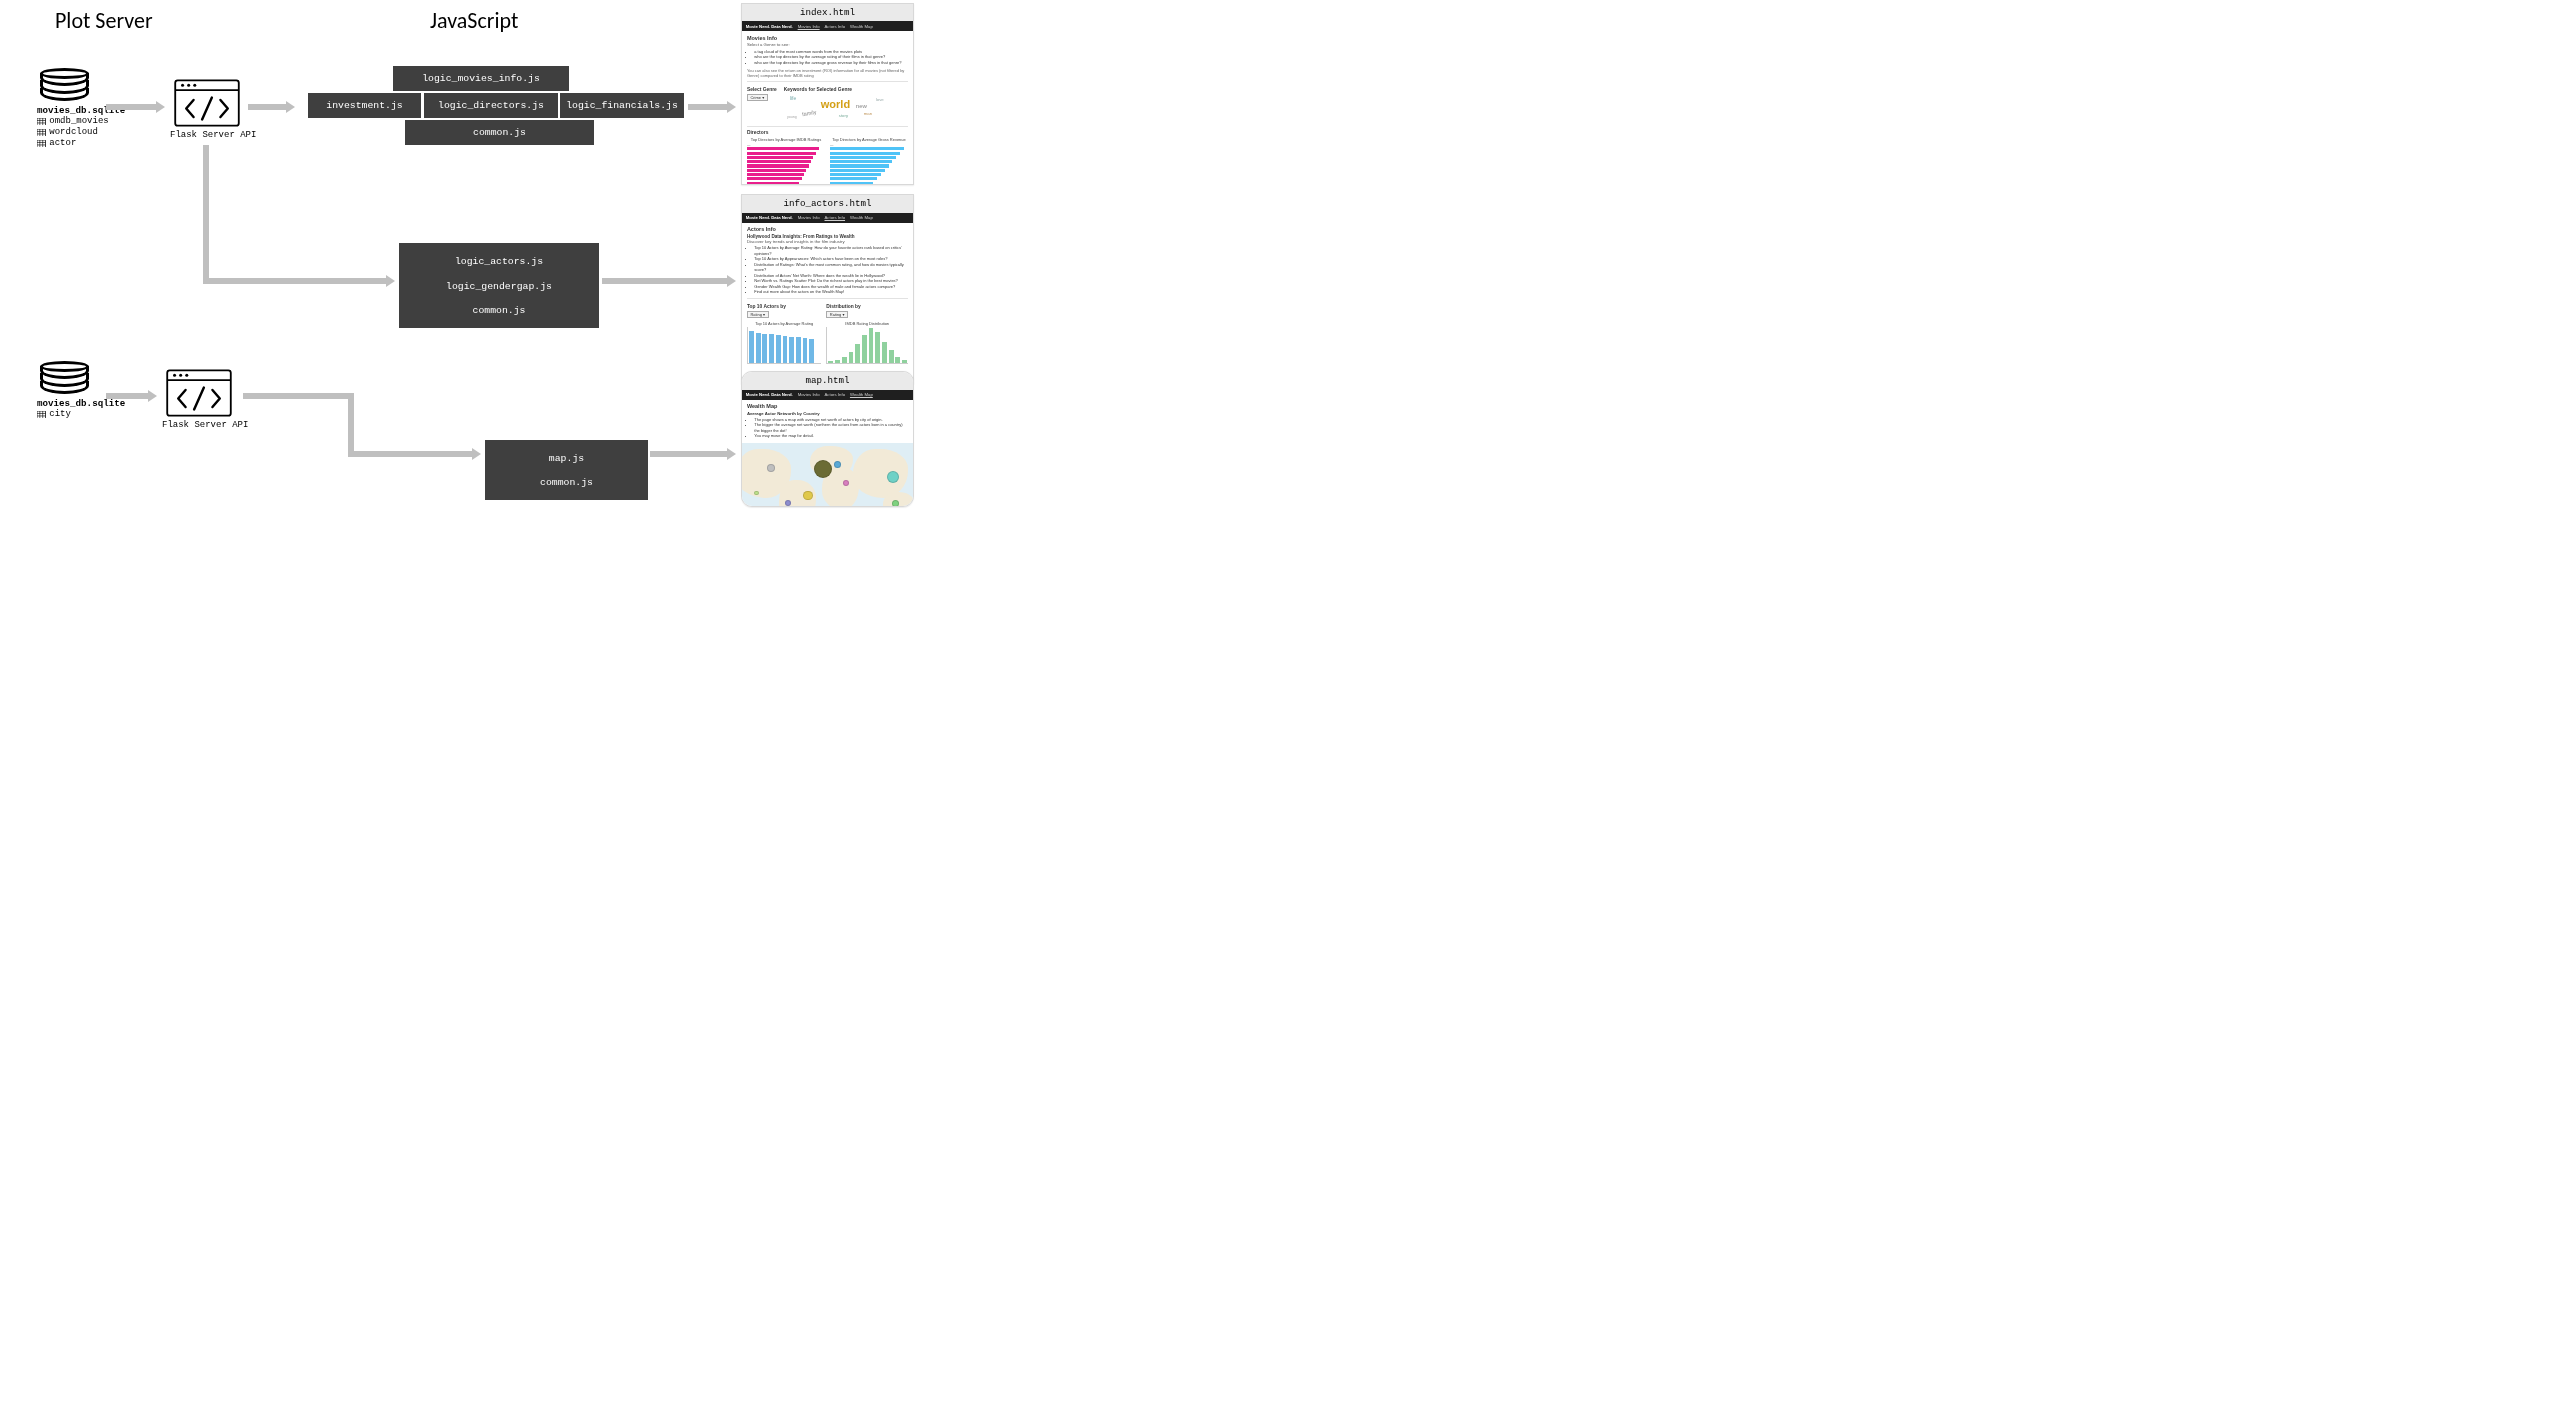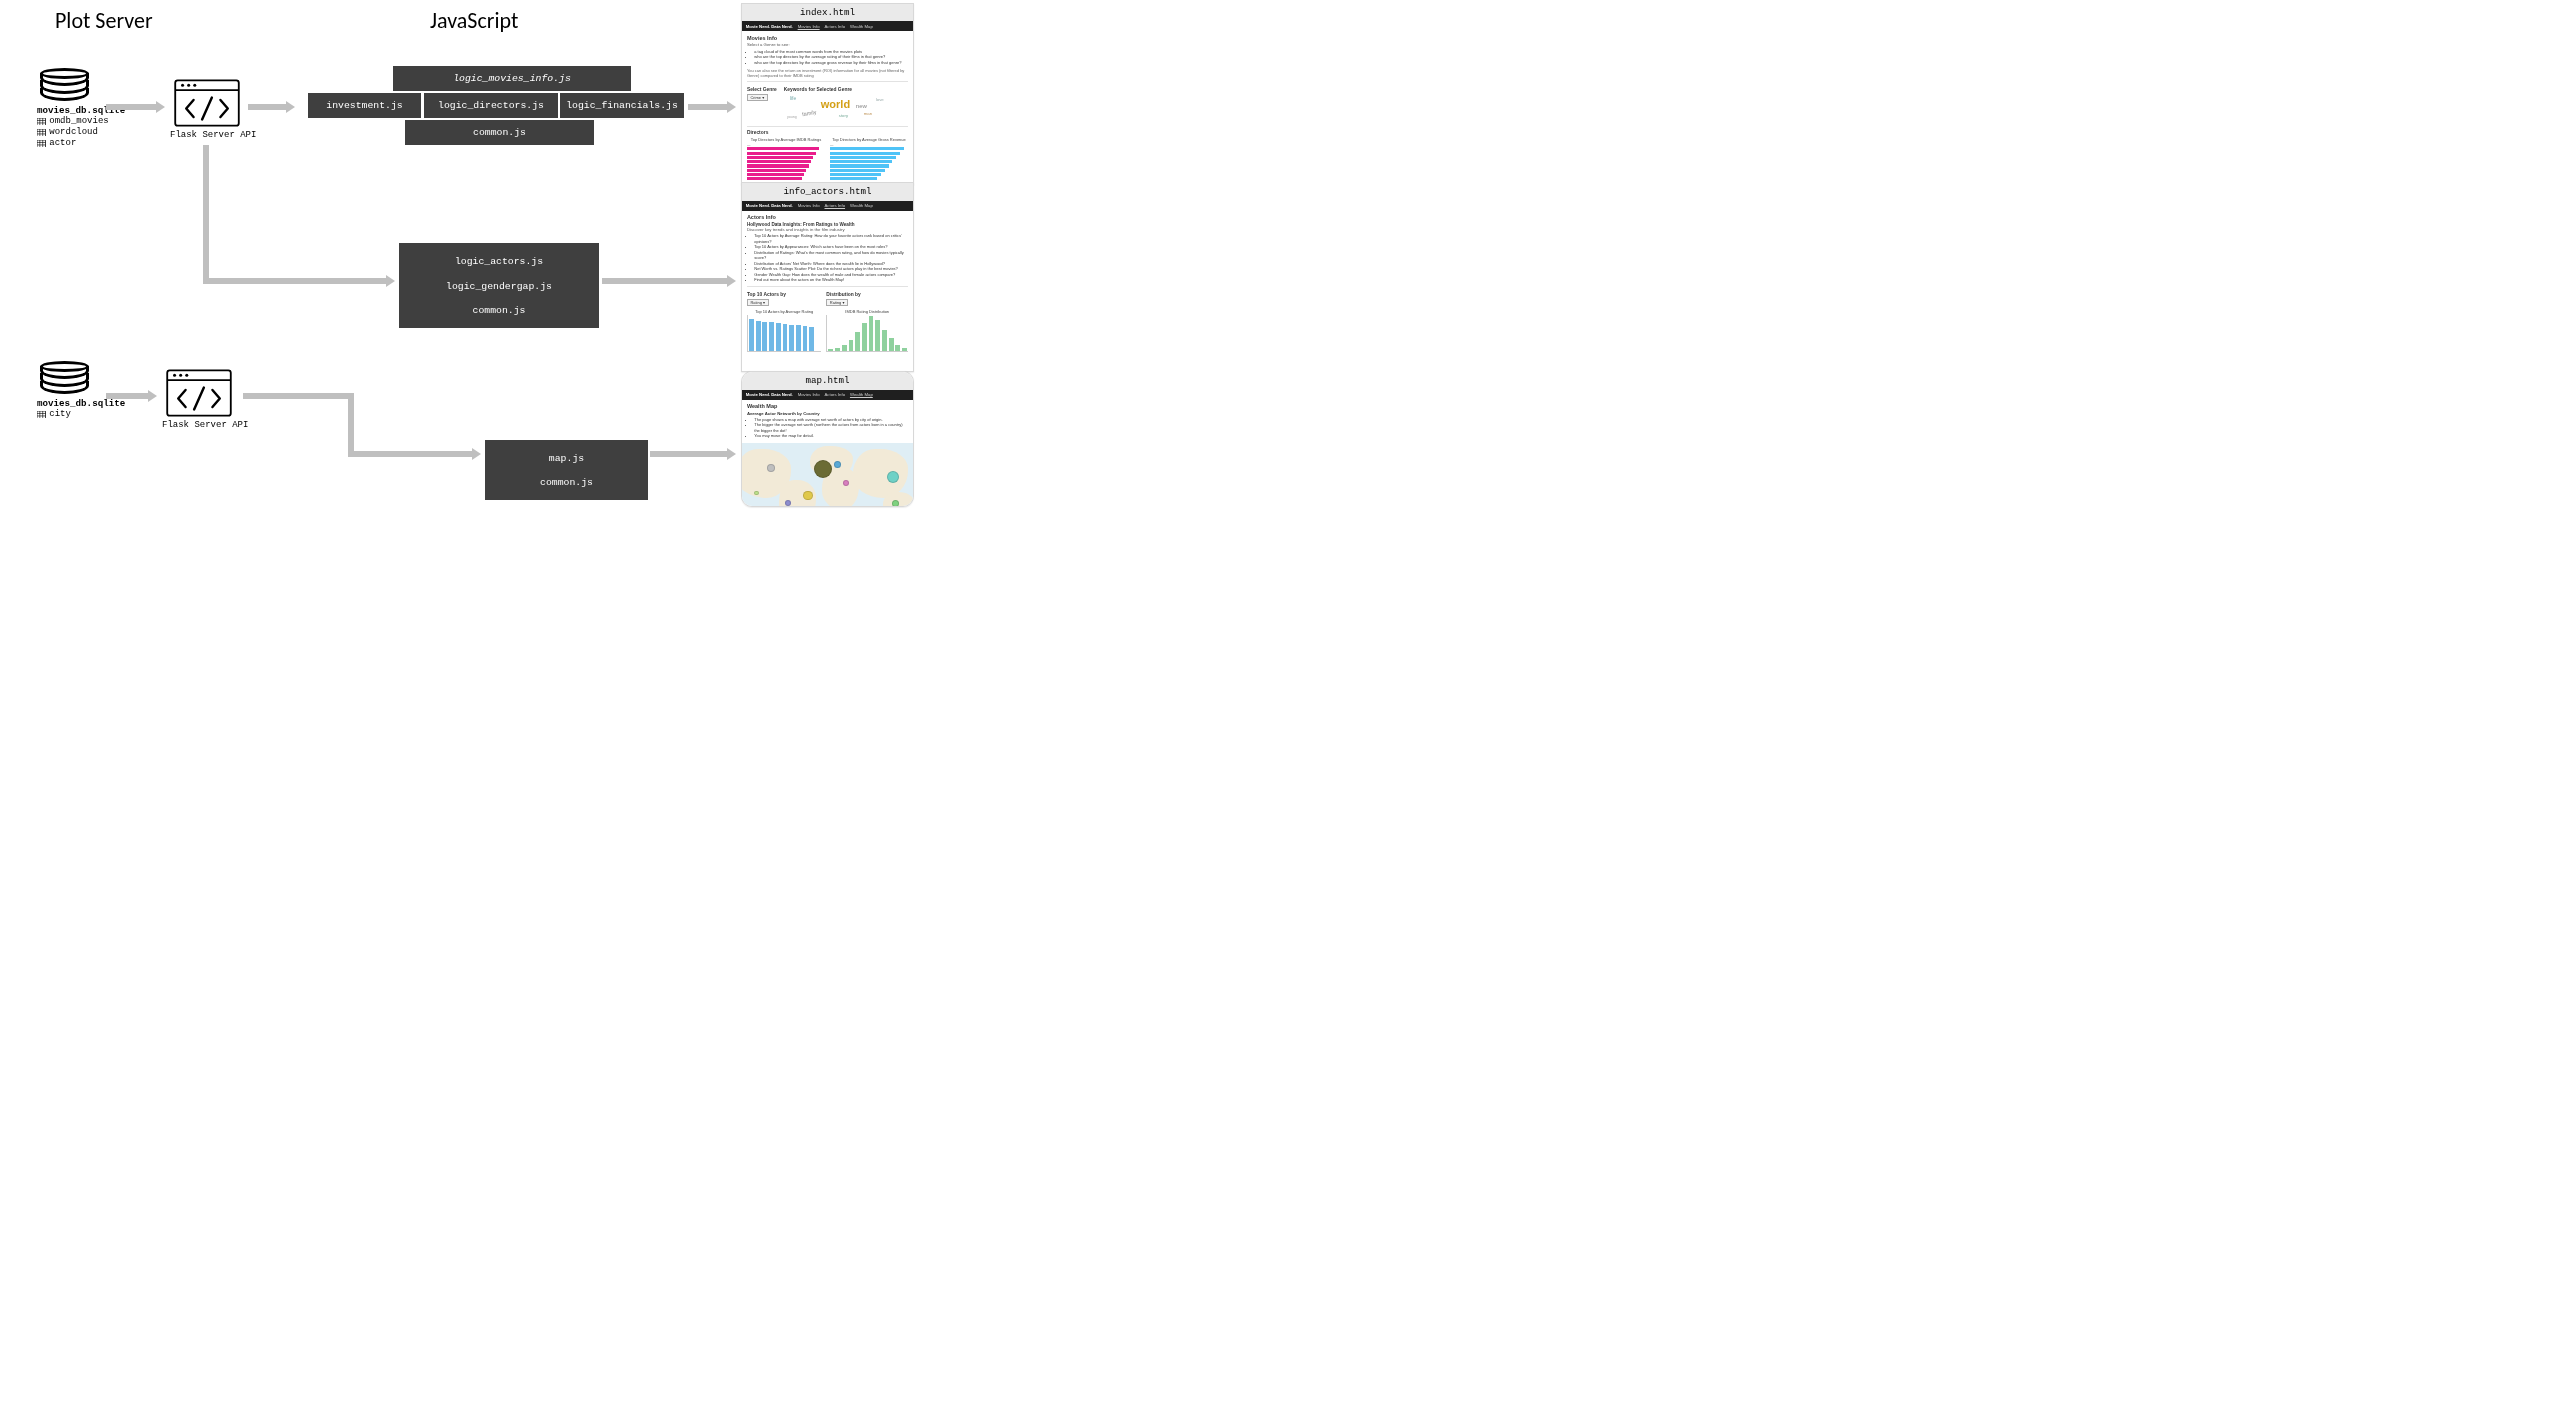--- a/index.html
+++ b/index.html
@@ -139,21 +139,21 @@
   <div class="arrow" style="left:106px; top:104px; width:50px; height:6.1px;">
       <div class="head-r"></div>
     </div>
   <div class="arrow" style="left:248px; top:104px; width:38px; height:6.1px;">
       <div class="head-r"></div>
     </div>
   <div class="arrow" style="left:688px; top:104px; width:39px; height:6.1px;">
       <div class="head-r"></div>
     </div>
 
-  <div class="mod" style="left:393px; top:66px; width:238px;font-style:italic;">logic_movies_info.js</div>
+  <div class="mod" style="left:393px; top:66px; width:176px;">logic_movies_info.js</div>
   <div class="mod" style="left:308px; top:93px; width:113px;">investment.js</div>
   <div class="mod" style="left:424px; top:93px; width:134px;">logic_directors.js</div>
   <div class="mod" style="left:560px; top:93px; width:124px;">logic_financials.js</div>
   <div class="mod" style="left:405px; top:120px; width:189px;">common.js</div>
 
   <div class="vline" style="left:203px; top:145px; height:138px;"></div>
   <div class="arrow" style="left:203px; top:278px; width:183px; height:6.1px;">
       <div class="head-r"></div>
     </div>
   <div class="arrow" style="left:602px; top:278px; width:125px; height:6.1px;">
@@ -284,21 +284,21 @@
               <div class="bar" style="width:65%"></div>
             <div class="bar" style="width:60%"></div>
               <div class="bar" style="width:55%"></div>
             <div class="bar" style="width:50%"></div>
           </div>
         </div>
       </div>
     </div>
   </div>
 
-  <div class="thumb" style="left:741px; top:182px; height:190px;">
+  <div class="thumb" style="left:741px; top:194px; height:190px;">
     <div class="thumb-titlebar">info_actors.html</div>
     <div class="nav">
       <b>Movie Nerd. Data Nerd.</b>
       <span>Movies Info</span>
       <span style="text-decoration:underline">Actors Info</span>
       <span>Wealth Map</span>
     </div>
     <div class="body">
       <h4>Actors Info</h4>
       <div style="font-size:4.6px;font-weight:600">Hollywood Data Insights: From Ratings to Wealth</div>

